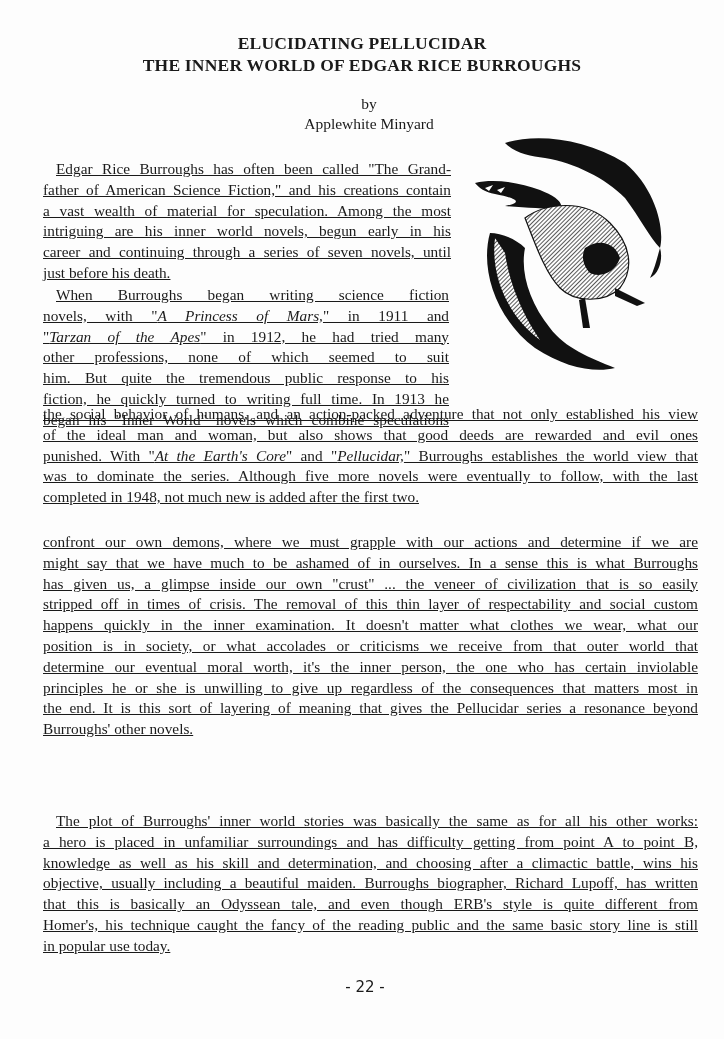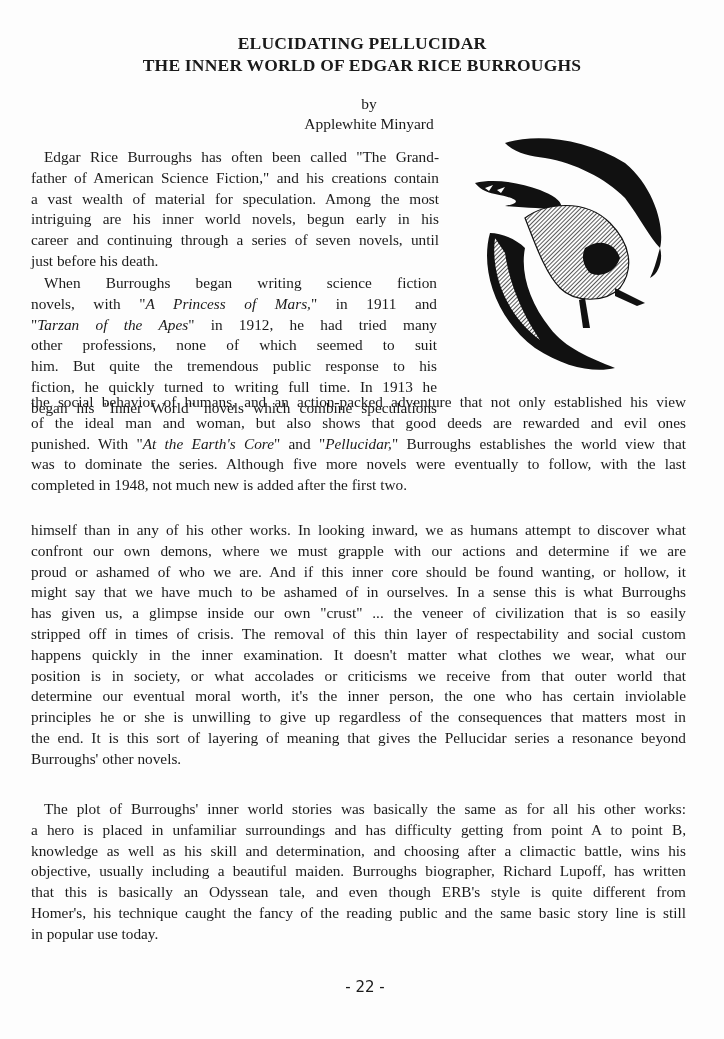--- a/index.html
+++ b/index.html
@@ -15,21 +15,21 @@
       position: absolute; left: 0; width: 724px; text-align: center;
       font-weight: bold; font-size: 17.5px; letter-spacing: 0.2px;
     }
     #t1 { top: 25px; }
     #t2 { top: 47px; }
     .byline { position: absolute; left: 0; width: 724px; text-align: center; font-size: 15.5px; }
     #by { top: 87px; left: 7px; }
     #author { top: 107px; left: 7px; }
     .para {
       position: absolute; font-size: 15.3px; line-height: 20.8px;
-      text-align: justify; margin: 0;
+      text-align: justify; margin: 12px; text-decoration: underline;
     }
     .para .ln { display: block; text-align: justify; text-align-last: justify; white-space: nowrap; }
     .para .ln.last { text-align-last: left; }
     .indent { text-indent: 13px; }
     #p1 { left: 31px; top: 139px; width: 408px; }
     #p2 { left: 31px; top: 265px; width: 406px; }
     #p3 { left: 31px; top: 384px; width: 655px; }
     #p4 { left: 31px; top: 512px; width: 655px; }
     #p5 { left: 31px; top: 791px; width: 655px; }
     .pagenum { position: absolute; top: 970px; left: 0; width: 724px; text-align: center; font-family: "DejaVu Sans", sans-serif; font-size: 15px; left: 3px; }
@@ -91,23 +91,21 @@
 
   <div class="para" id="p3">
     <span class="ln">the social behavior of humans, and an action-packed adventure that not only established his view</span>
     <span class="ln">of the ideal man and woman, but also shows that good deeds are rewarded and evil ones</span>
     <span class="ln"><span>punished. With "</span><i>At the Earth's Core</i><span>" and "</span><i>Pellucidar,</i><span>" Burroughs establishes the world view that</span></span>
     <span class="ln">was to dominate the series. Although five more novels were eventually to follow, with the last</span>
     <span class="ln last">completed in 1948, not much new is added after the first two.</span>
   </div>
 
   <div class="para" id="p4">
-    <span class="ln">himself than in any of his other works. In looking inward, we as humans attempt to discover what</span>
     <span class="ln">confront our own demons, where we must grapple with our actions and determine if we are</span>
-    <span class="ln">proud or ashamed of who we are. And if this inner core should be found wanting, or hollow, it</span>
     <span class="ln">might say that we have much to be ashamed of in ourselves. In a sense this is what Burroughs</span>
     <span class="ln">has given us, a glimpse inside our own "crust" ... the veneer of civilization that is so easily</span>
     <span class="ln">stripped off in times of crisis. The removal of this thin layer of respectability and social custom</span>
     <span class="ln">happens quickly in the inner examination. It doesn't matter what clothes we wear, what our</span>
     <span class="ln">position is in society, or what accolades or criticisms we receive from that outer world that</span>
     <span class="ln">determine our eventual moral worth, it's the inner person, the one who has certain inviolable</span>
     <span class="ln">principles he or she is unwilling to give up regardless of the consequences that matters most in</span>
     <span class="ln">the end. It is this sort of layering of meaning that gives the Pellucidar series a resonance beyond</span>
     <span class="ln last">Burroughs' other novels.</span>
   </div>

